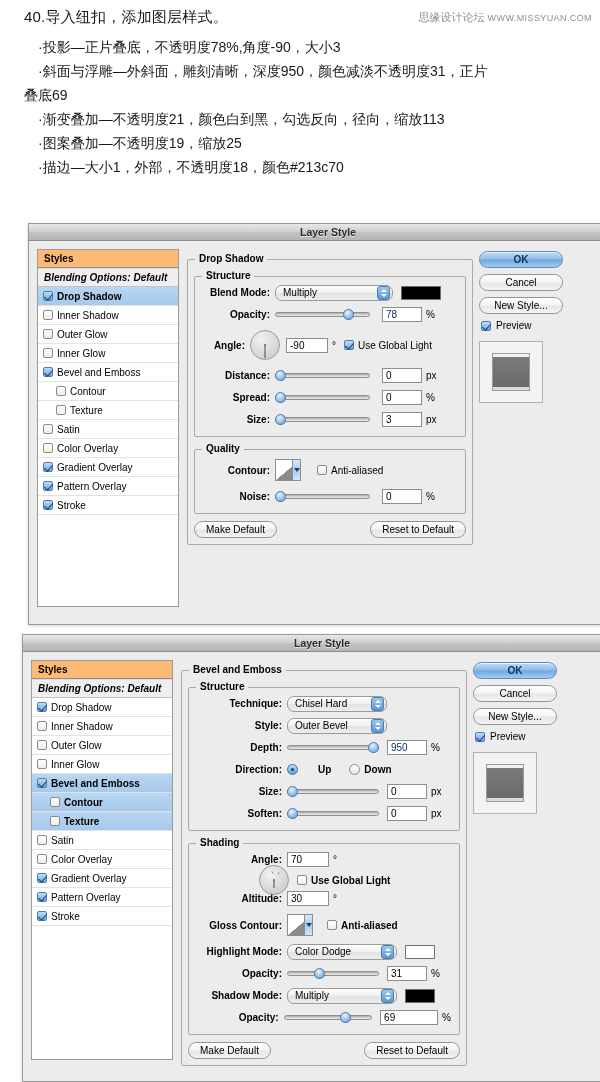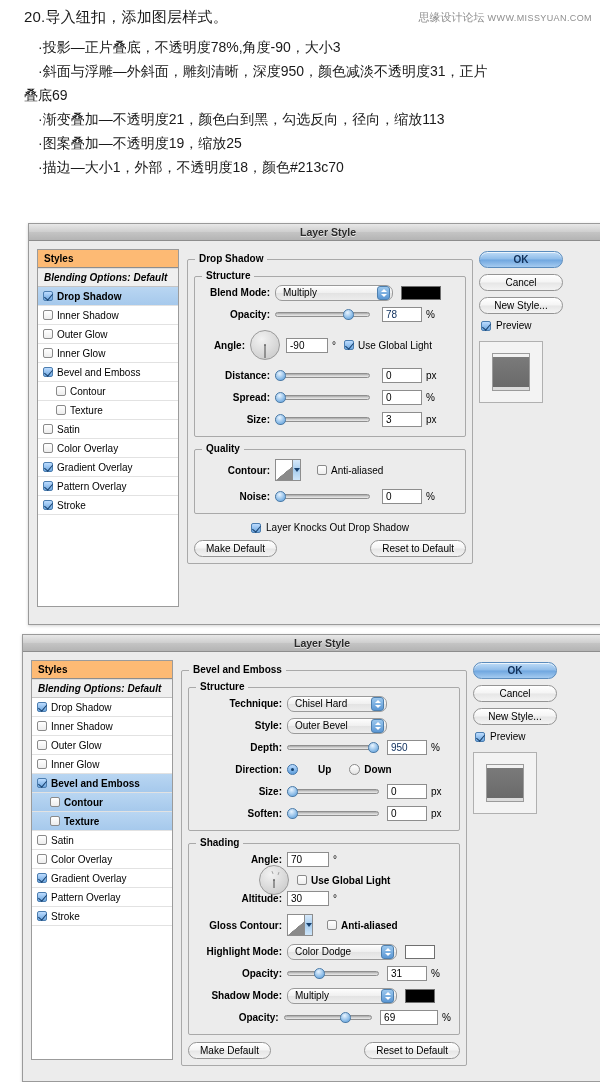--- a/index.html
+++ b/index.html
@@ -284,21 +284,21 @@
   }
 </style>
 </head>
 <body>
 
 <div class="article">
   <div class="watermark">
     <span>思缘设计论坛</span>
     <span class="wm-site">WWW.MISSYUAN.COM</span>
   </div>
-  <div class="heading">20.导入纽扣，添加图层样式。</div>
+  <div class="heading">40.导入纽扣，添加图层样式。</div>
   <div class="bullets">
     <div class="bullet">·投影—正片叠底，不透明度78%,角度-90，大小3</div>
     <div class="bullet">·斜面与浮雕—外斜面，雕刻清晰，深度950，颜色减淡不透明度31，正片</div>
     <div class="bullet wrapline">叠底69</div>
     <div class="bullet">·渐变叠加—不透明度21，颜色白到黑，勾选反向，径向，缩放113</div>
     <div class="bullet">·图案叠加—不透明度19，缩放25</div>
     <div class="bullet">·描边—大小1，外部，不透明度18，颜色#213c70</div>
   </div>
 </div>
 
@@ -457,24 +457,20 @@
             <div class="flabel" style="width:72px">Noise:</div>
             <div class="slider" style="width:95px">
               <div class="strack"></div>
                 <div class="sthumb" style="left:0%"></div>
             </div>
             <div class="numfield" style="width:40px; margin-left:12px">0</div>
             <span class="unit">%</span>
           </div>
         </div>
 
-        <div class="knockout-row">
-          <span class="cb on"></span>
-          <span>Layer Knocks Out Drop Shadow</span>
-        </div>
 
         <div class="defaults-row">
           <span class="pillbtn">Make Default</span>
           <span class="pillbtn">Reset to Default</span>
         </div>
       </div>
     </div>
 
     <div class="right-col">
       <span class="pillbtn primary">OK</span>

